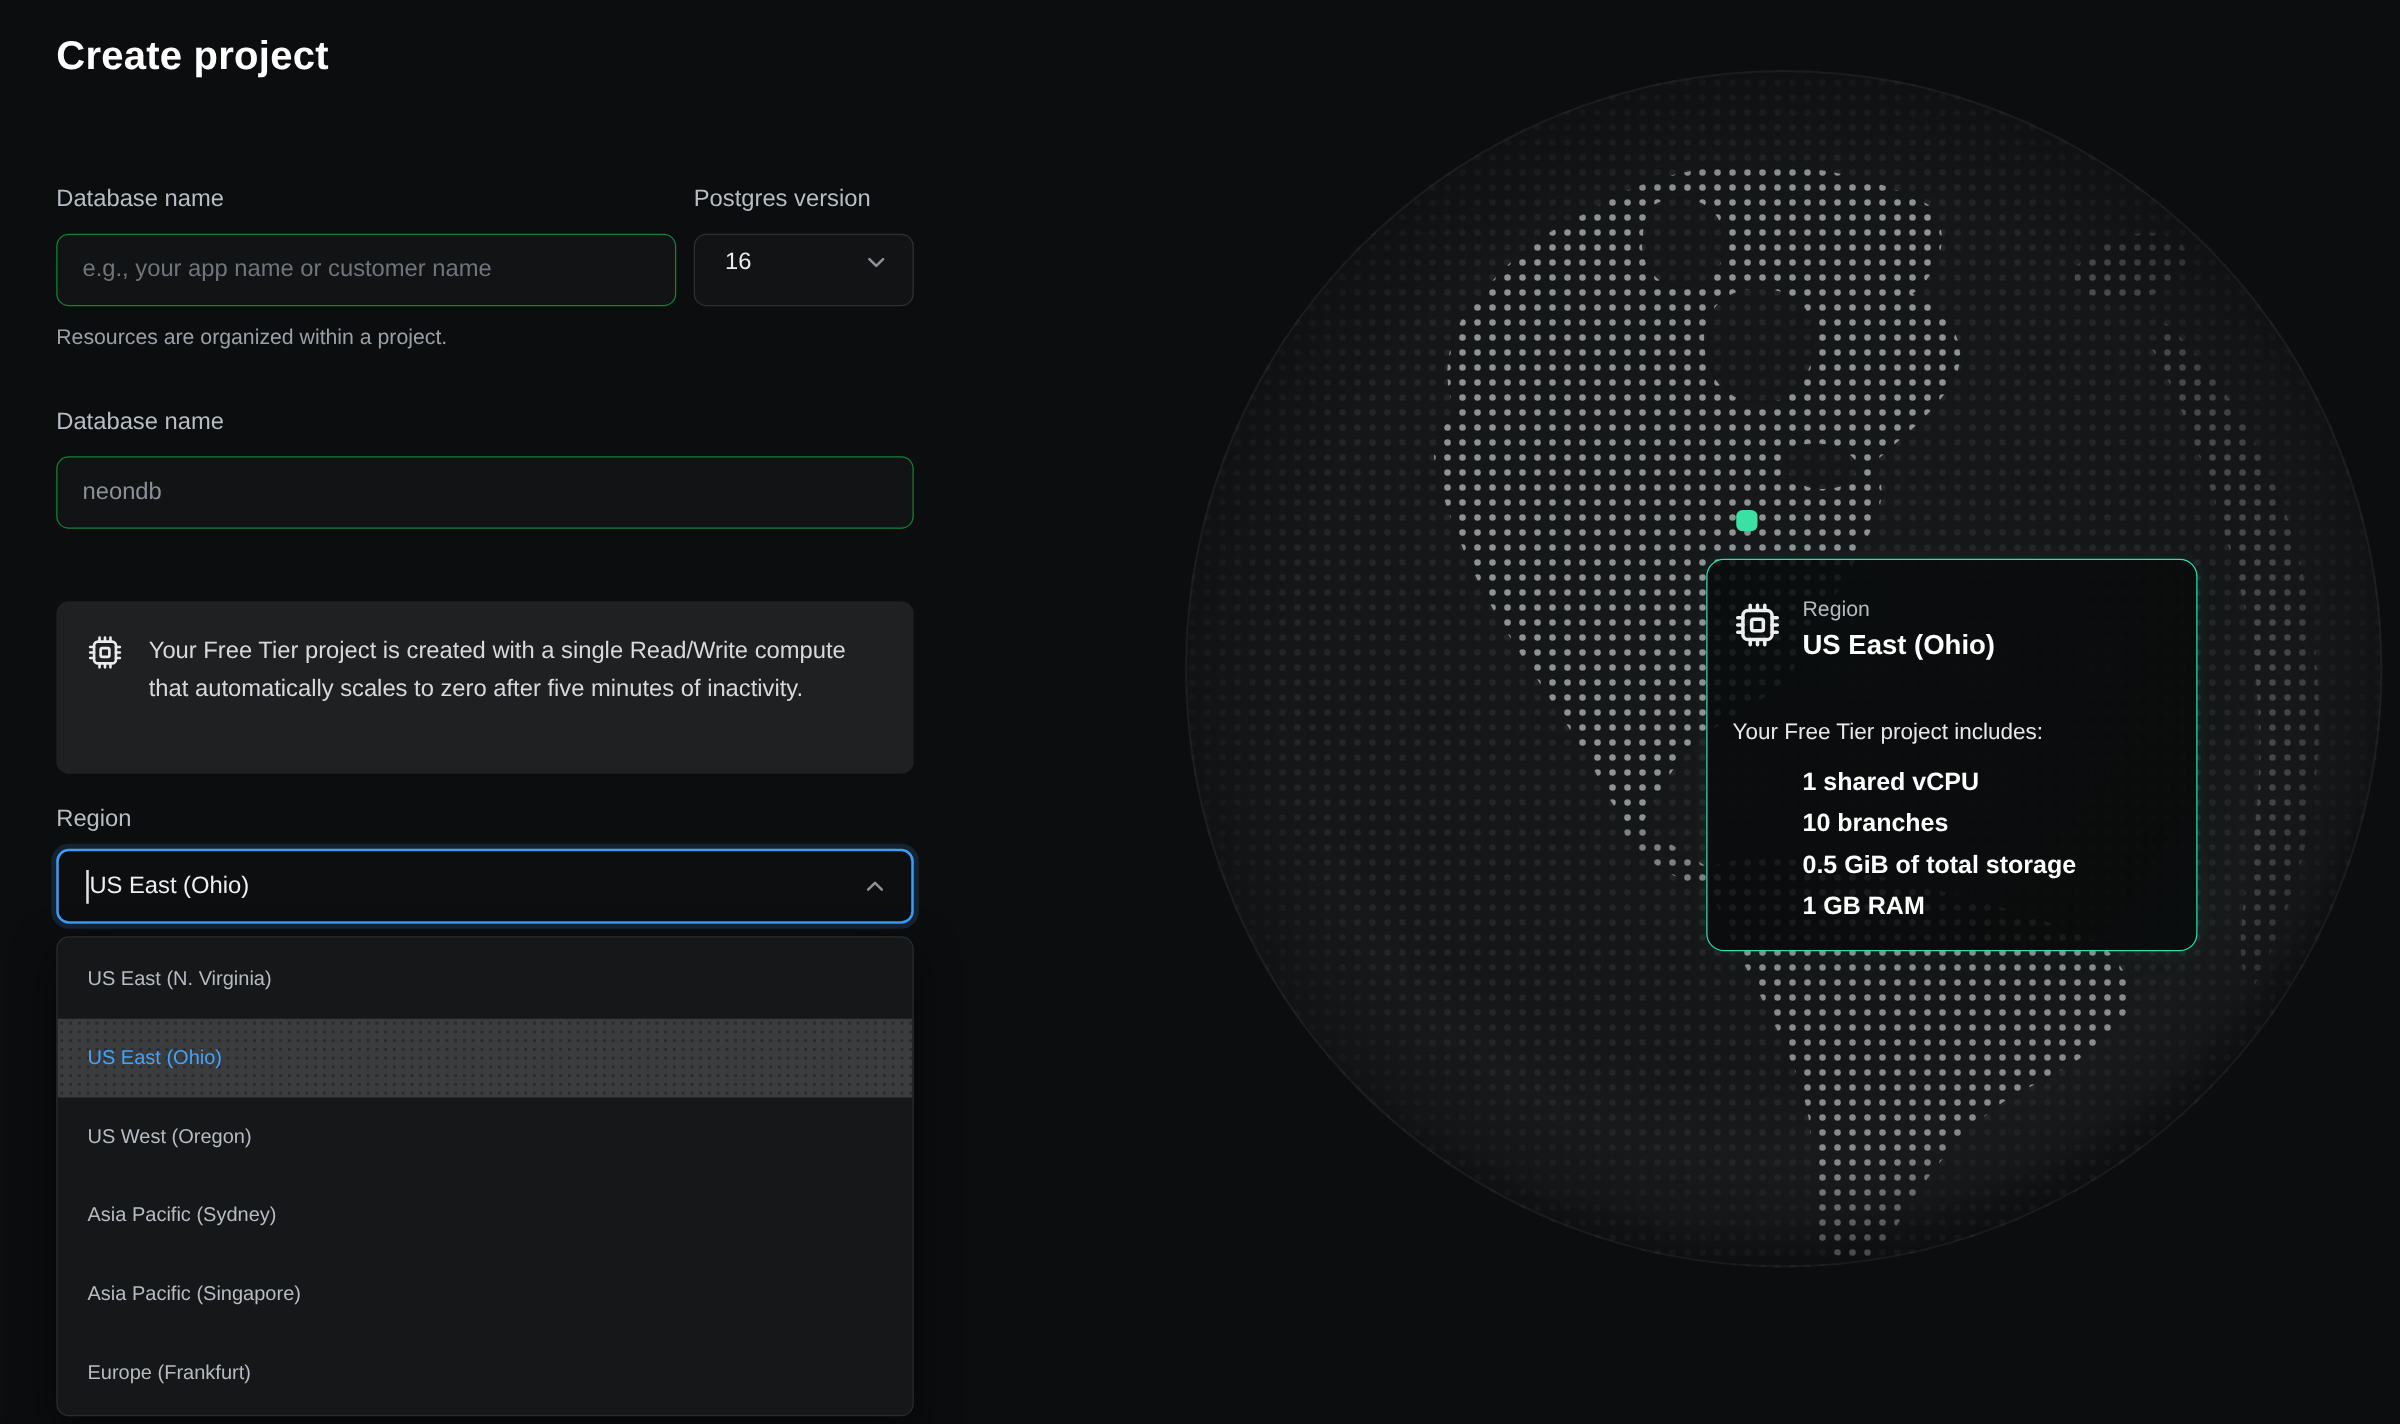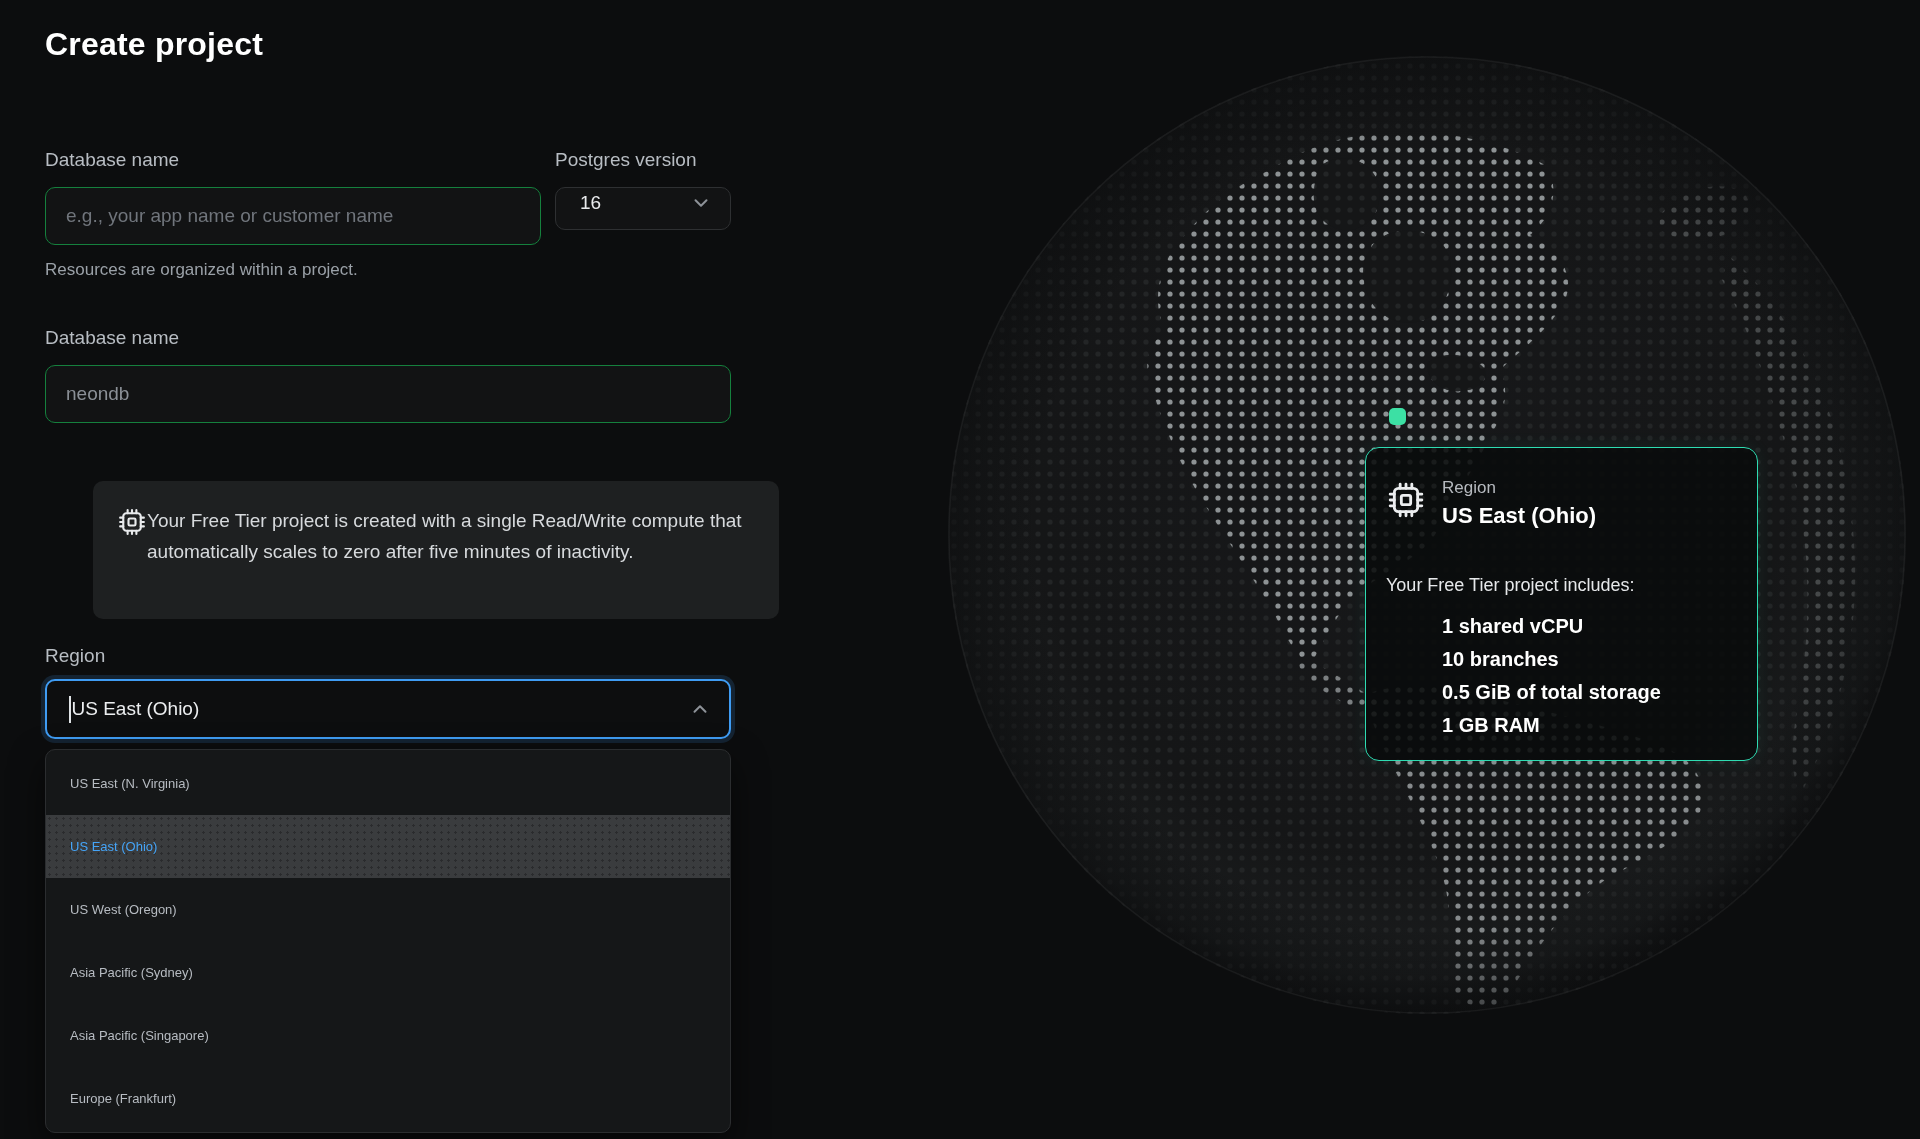--- a/index.html
+++ b/index.html
@@ -53,42 +53,42 @@
     padding: 0 20px;
     font-family: "Liberation Sans", sans-serif;
     font-size: 19px;
     color: #8b9097;
     outline: none;
   }
   .text-input::placeholder { color: #70757c; opacity: 1; }
 
   .select-box {
     margin-top: 16px;
-    width: 100%; height: 43px;
+    width: 100%; height: 58px;
     background: #121314;
     border: 1px solid #2e3032;
     border-radius: 10px;
     padding: 0 18px 12px 24px;
     display: flex; align-items: center; justify-content: space-between;
     font-size: 19px; color: #e9ebed;
     cursor: pointer;
   }
   .chevron { width: 22px; height: 22px; color: #8d9298; }
 
   .helper-text { margin-top: 15px; font-size: 17px; color: #9aa0a7; line-height: 19px; }
 
   .db-field { margin-top: 48px; }
 
   .notice {
     margin-top: 58px;
     width: 686px; min-height: 138px;
     background: #1e2021;
     border-radius: 10px;
     padding: 24px 28px 24px 24px;
-    display: flex; align-items: flex-start; margin-left: 48px;
+    display: flex; gap: 20px; align-items: flex-start;
   }
   .notice-chip-icon { width: 30px; height: 30px; color: #e9ebed; flex: 0 0 auto; margin-top: 2px; }
   .notice-text { font-size: 19px; color: #d7dadd; line-height: 31px; }
 
   .region-field { margin-top: 26px; }
   .combobox {
     margin-top: 12px;
     width: 100%; height: 60px;
     background: #0d0e0f;
     border: 2px solid #3f9cf3;
@@ -110,21 +110,21 @@
     border: 1px solid #2b2d2f;
     border-radius: 10px;
     padding: 2px 0;
     overflow: hidden;
     box-shadow: 0 14px 34px rgba(0,0,0,0.55);
   }
   .listbox li {
     height: 63px;
     display: flex; align-items: center;
     padding: 0 24px;
-    font-size: 13px; color: #b7bcc2;
+    font-size: 16px; color: #b7bcc2;
     cursor: pointer;
   }
   .listbox li.selected {
     background-color: #3a3c3e;
     background-image: radial-gradient(rgba(0,0,0,0.28) 1.1px, transparent 1.2px);
     background-size: 7px 7px;
     color: #45a4f7;
   }
 </style>
 </head>

